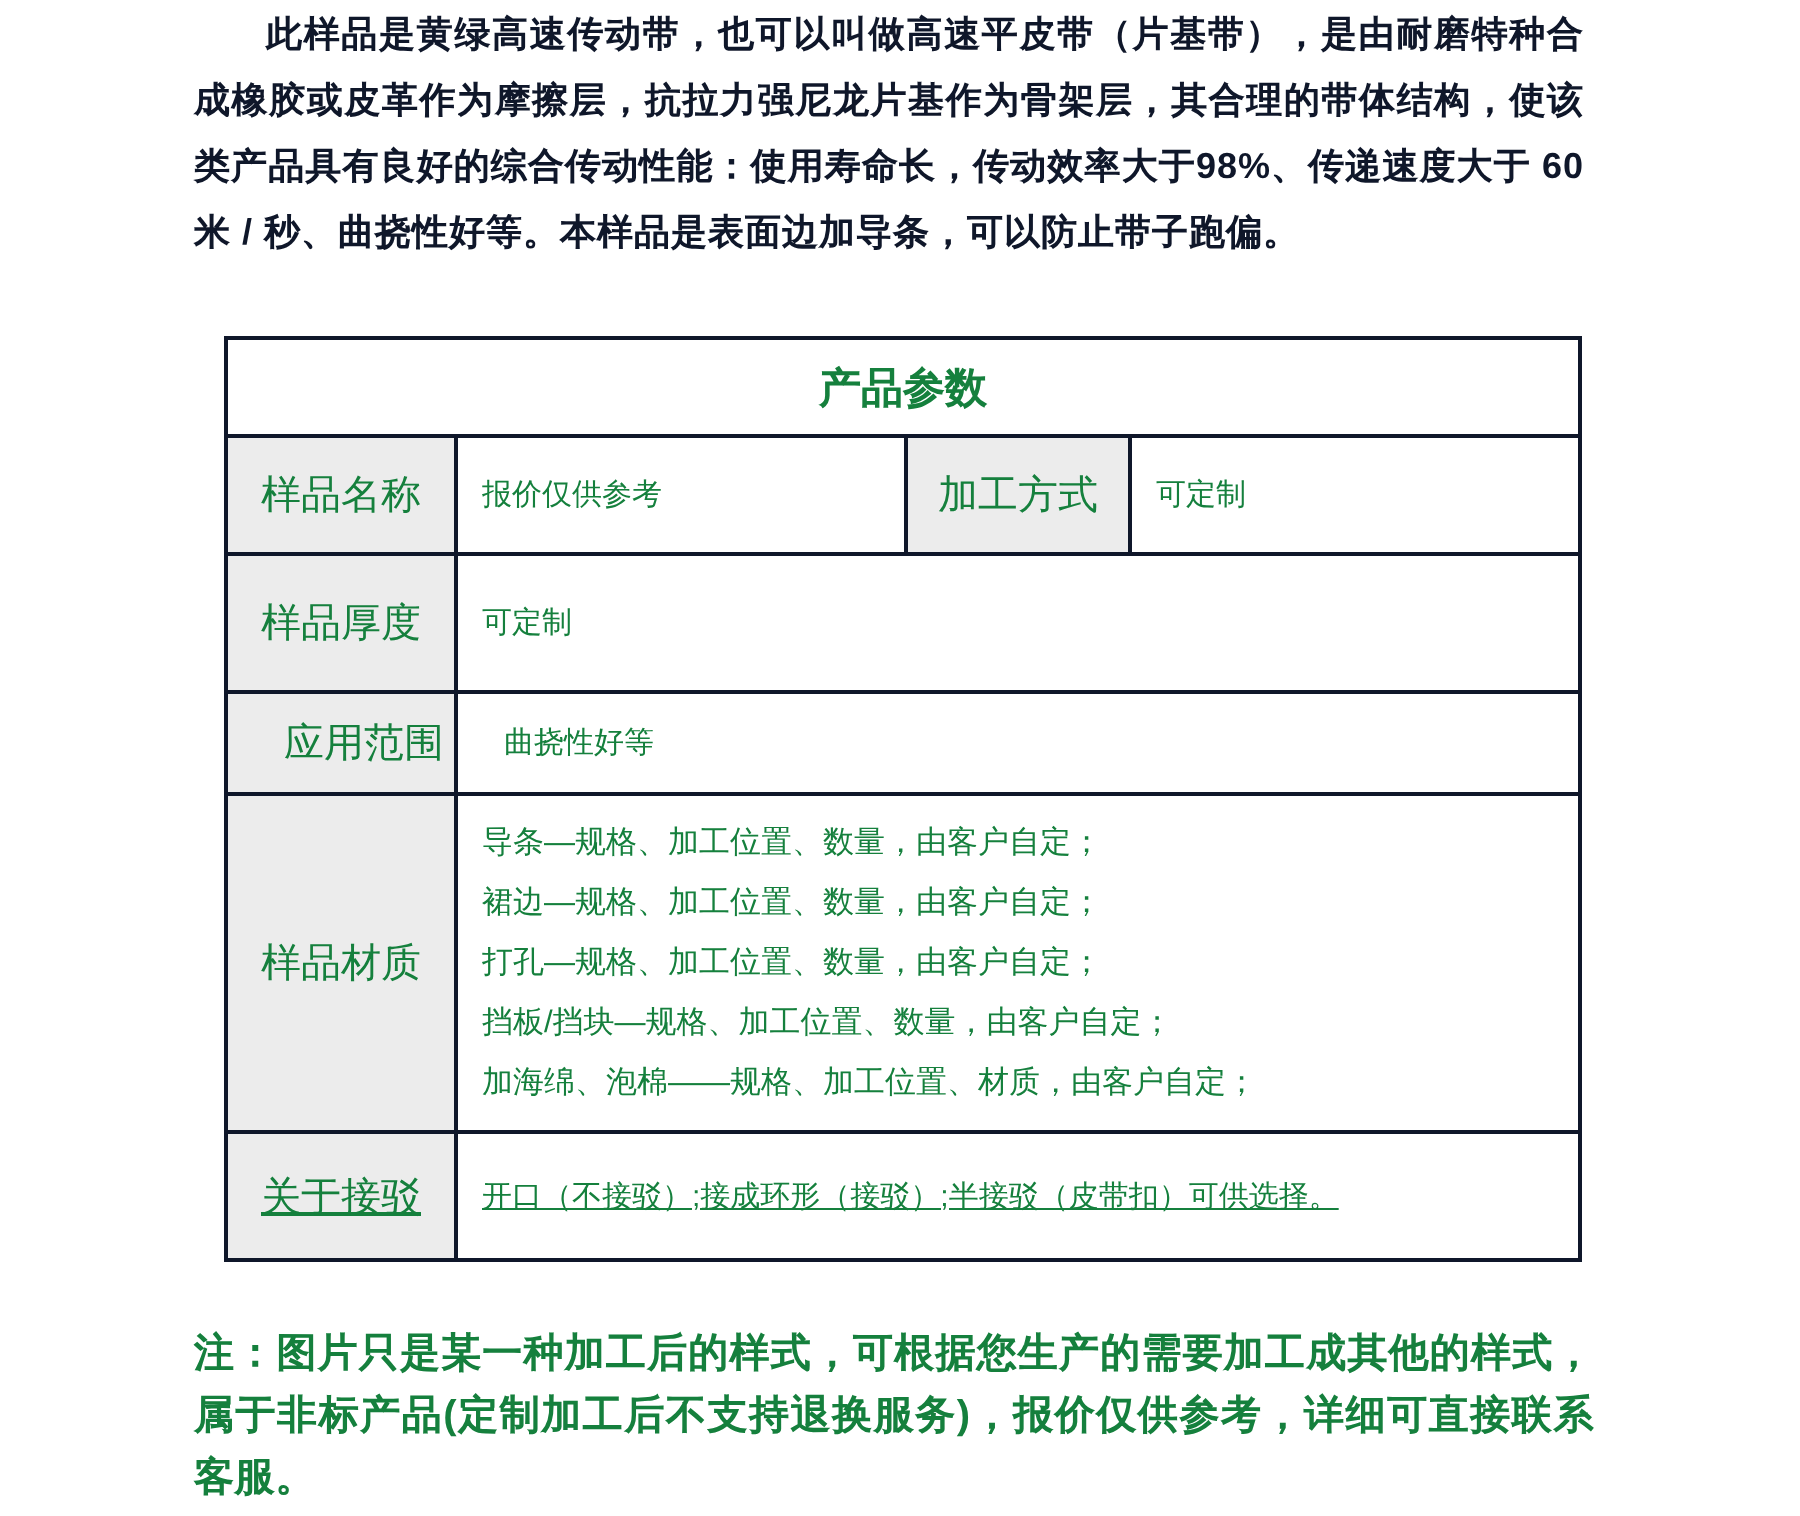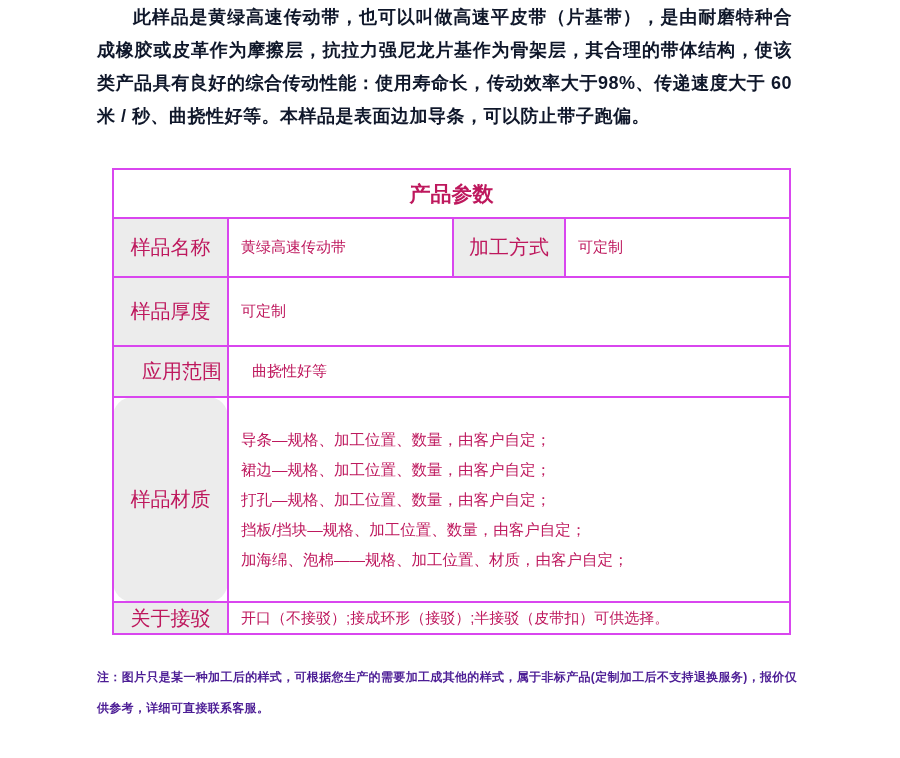--- a/index.html
+++ b/index.html
@@ -30,23 +30,23 @@
   }
   table.params {
     position: absolute;
     left: 112px;
     top: 168px;
     width: 677px;
     border-collapse: collapse;
     table-layout: fixed;
   }
   table.params td {
-    border: 2px solid #d946ef;
+    border: 2px solid #0f172a;
     vertical-align: middle;
-    color: #be185d;
+    color: #15803d;
   }
   td.title {
     height: 49px;
     text-align: center;
     font-size: 21px;
     font-weight: 700;
     color: #222222;
     background: #ffffff;
   }
   td.lab {
@@ -60,36 +60,36 @@
     background: #ffffff;
     padding-left: 12px;
     font-size: 15px;
     font-weight: 400;
     color: #3a3a3a;
   }
   tr.r1 td { height: 59px; }
   tr.r2 td { height: 47px; }
   tr.r3 td { height: 69px; margin-left: 20px; }
   tr.r4 td { height: 51px; padding-left: 23px; }
-  tr.r5 td { height: 205px; border-radius: 20px; }
-  tr.r6 td { height: 32px; }
+  tr.r5 td { height: 169px; }
+  tr.r6 td { height: 64px; text-decoration: underline; }
   td.multiline div {
     line-height: 30px;
     font-size: 15.5px;
     white-space: nowrap;
   }
   .note {
     position: absolute;
     left: 97px;
     top: 662px;
     width: 700px;
-    font-size: 12px;
+    font-size: 20px;
     line-height: 31px;
     font-weight: 600;
-    color: #4c1d95;
+    color: #15803d;
     text-align: justify;
     letter-spacing: 0.3px;
   }
 </style>
 </head>
 <body>
 
 <div class="page">
 
   <p class="intro">此样品是黄绿高速传动带，也可以叫做高速平皮带（片基带），是由耐磨特种合成橡胶或皮革作为摩擦层，抗拉力强尼龙片基作为骨架层，其合理的带体结构，使该类产品具有良好的综合传动性能：使用寿命长，传动效率大于98%、传递速度大于 60 米 / 秒、曲挠性好等。本样品是表面边加导条，可以防止带子跑偏。</p>
@@ -100,21 +100,21 @@
       <col style="width:225px">
       <col style="width:112px">
       <col style="width:225px">
     </colgroup>
     <tbody>
       <tr class="rt">
         <td class="title" colspan="4">产品参数</td>
       </tr>
       <tr class="r1">
         <td class="lab">样品名称</td>
-        <td class="val">黄绿高速传动带</td>
+        <td class="val">报价仅供参考</td>
         <td class="lab">加工方式</td>
         <td class="val">可定制</td>
       </tr>
       <tr class="r3">
         <td class="lab">样品厚度</td>
         <td class="val" colspan="3">可定制</td>
       </tr>
       <tr class="r4">
         <td class="lab">应用范围</td>
         <td class="val" colspan="3">曲挠性好等</td>

